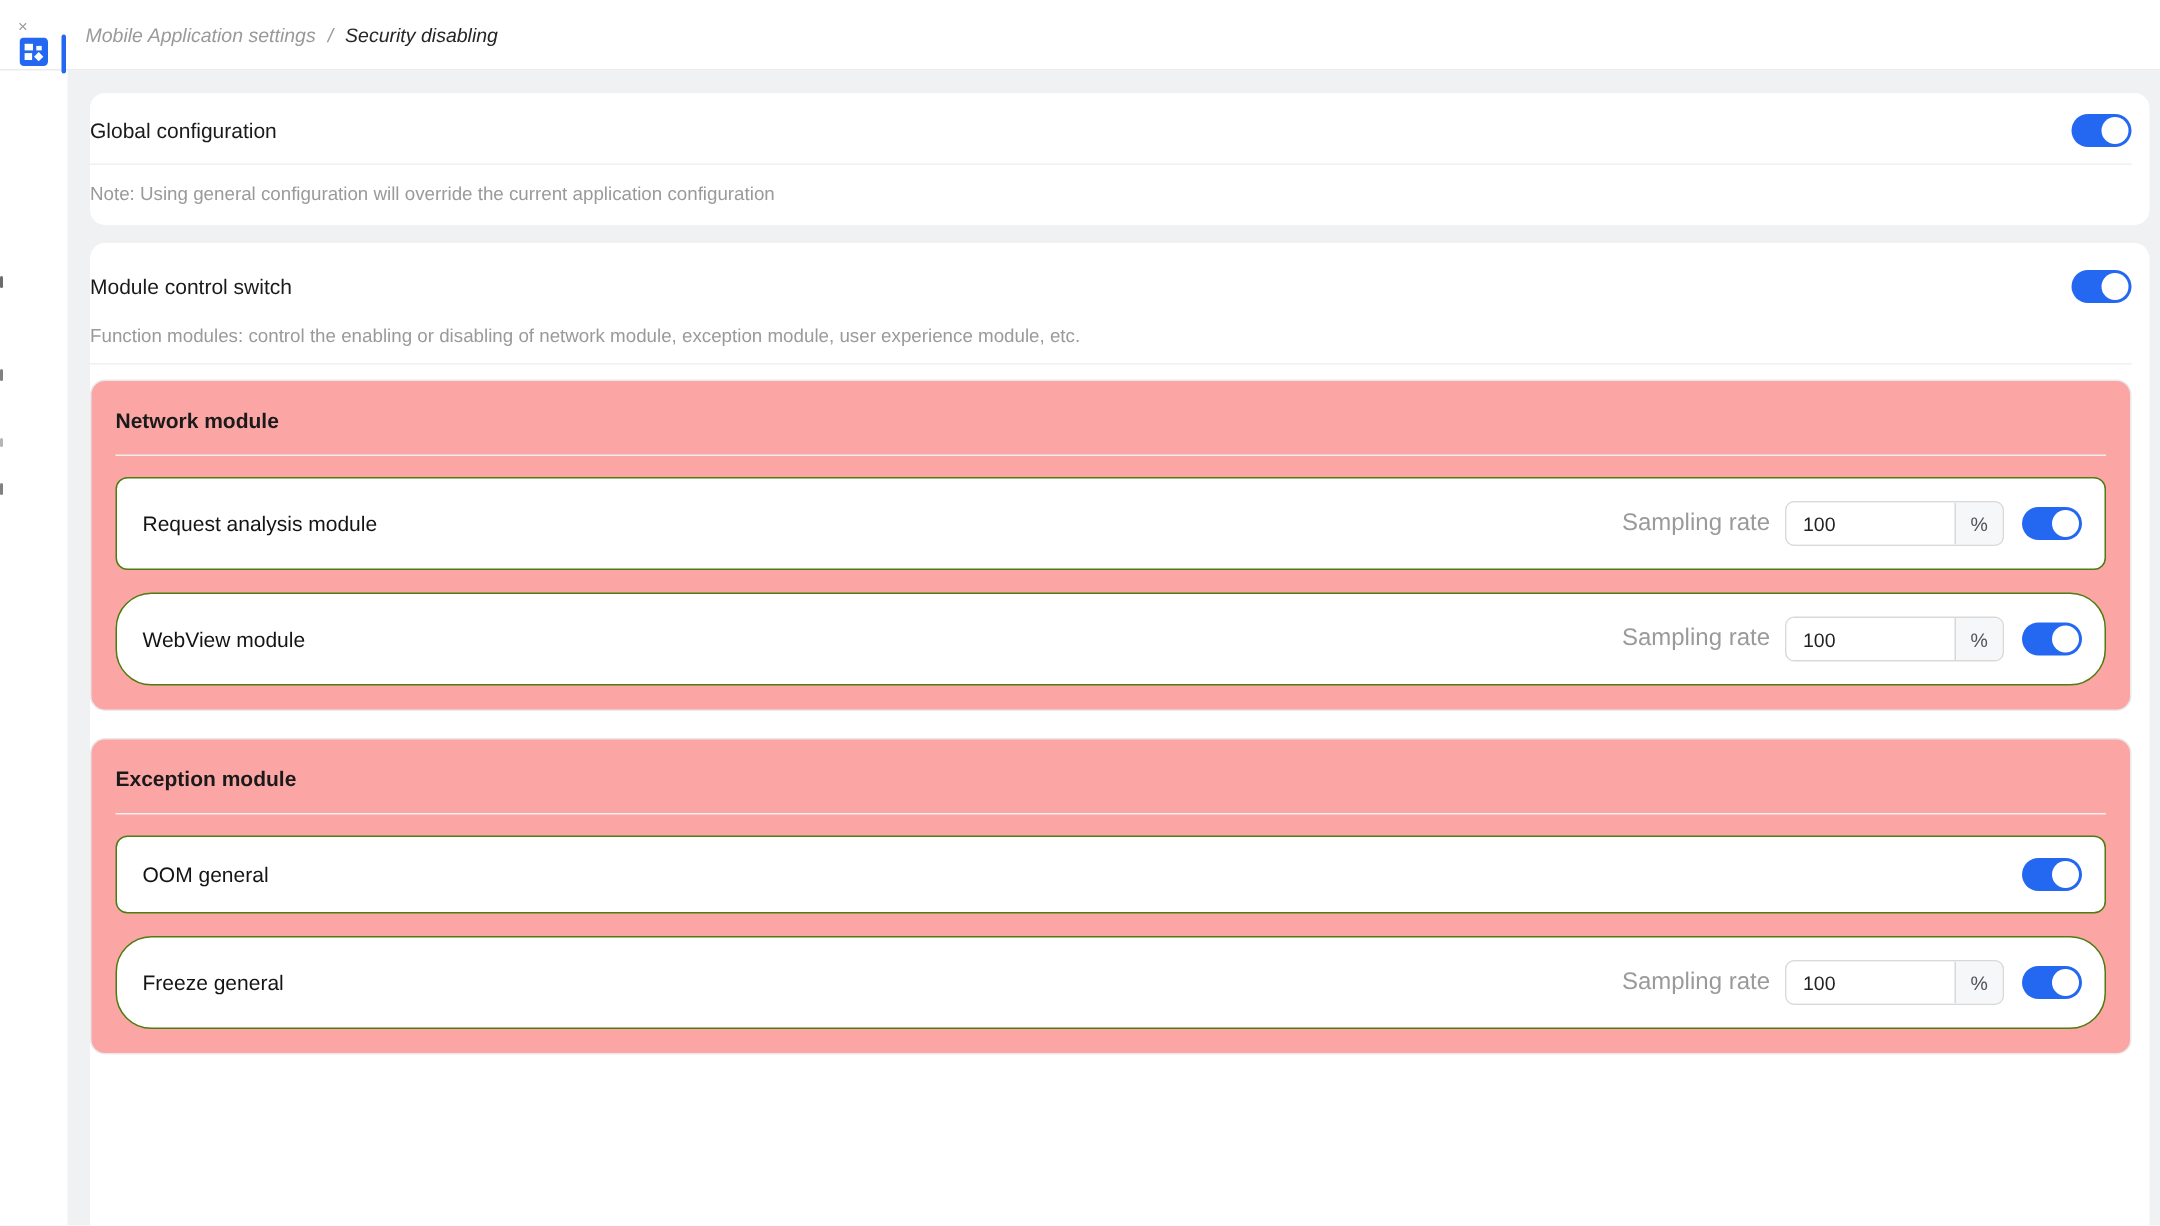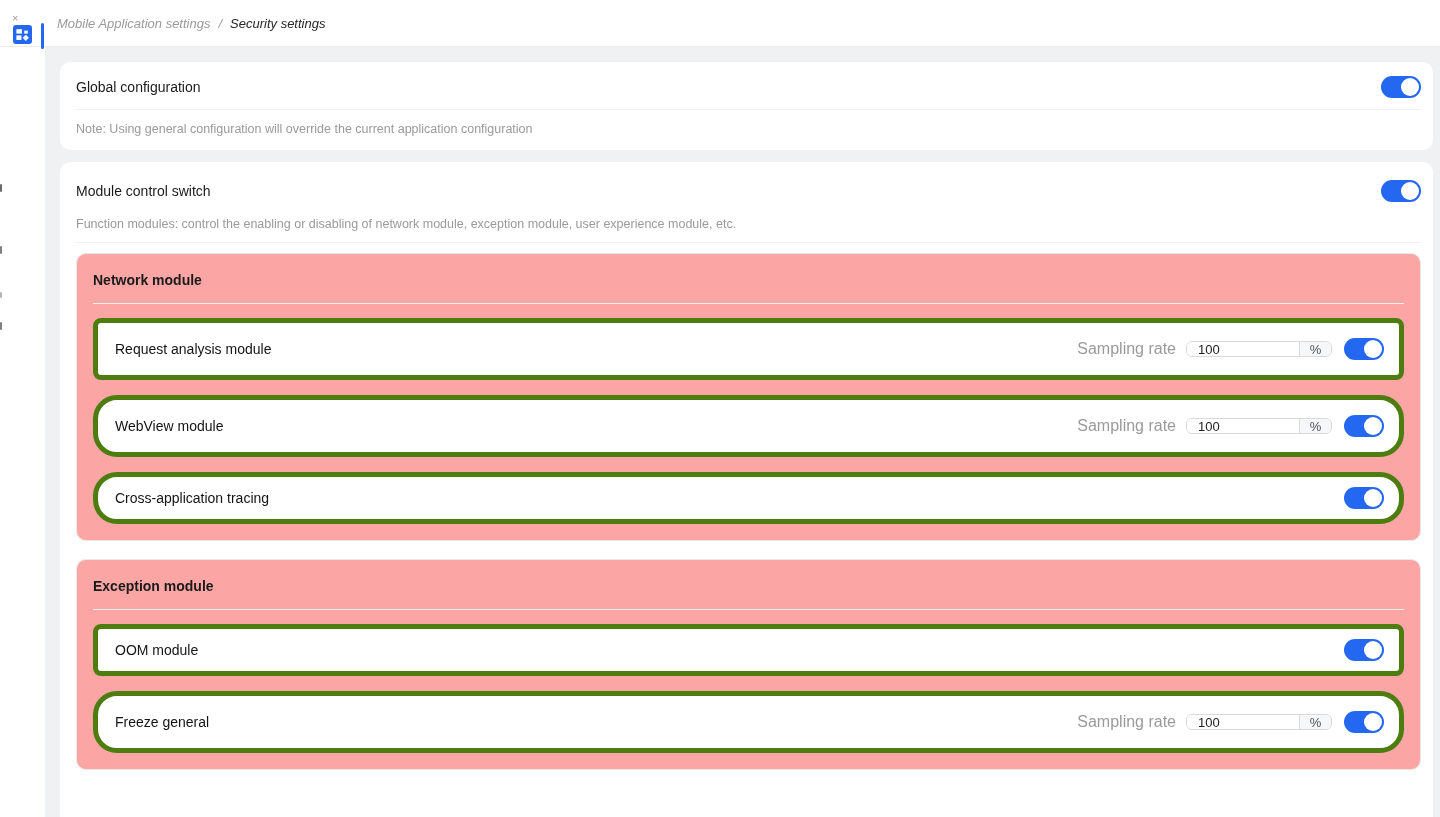--- a/index.html
+++ b/index.html
@@ -36,21 +36,21 @@
   .rail-artifact { position:absolute; left:0; width:2px; background:#6b6b6b; border-radius:1px; }
   .rail-artifact.a1{ top:137px; height:8px; }
   .rail-artifact.a2{ top:199px; height:8px; opacity:.85; }
   .rail-artifact.a3{ top:245px; height:6px; opacity:.5; }
   .rail-artifact.a4{ top:275px; height:8px; opacity:.85; }
 
   .main { flex:1; padding:15px 7px 0 15px; overflow:hidden; }
 
   
   .card {
-    background:#fff; border-radius:10px; padding:14px 12px 14px 16px;
+    background:#fff; border-radius:10px; padding:14px 12px 14px 0;
   }
   .card.global { margin-bottom:12px; }
   .card.modules { min-height:700px; padding-top:18px; }
 
   .card-head { display:flex; align-items:center; justify-content:space-between; }
   .card-title { font-size:14px; color:#1a1a1a; font-weight:400; }
   .divider { border-top:1px solid #f0f0f0; margin-top:11px; }
   .note { margin-top:12px; font-size:12.5px; color:#9a9a9a; }
 
   .modules .card-head { align-items:flex-start; }
@@ -61,30 +61,30 @@
   .group {
     border:1px solid #e9e9e9; border-radius:10px; background:#fca5a5;
     padding:16px 16px 16px 16px; margin-top:10px;
   }
   .group + .group { margin-top:18px; }
   .group-title { font-size:14px; color:#1a1a1a; line-height:20px; }
   .group .divider { margin-top:13px; }
   .rows { margin-top:14px; }
 
   .row {
-    border:5px solid #4d7c0f; border-radius:8px; background:#fff;
+    border:1px solid #4d7c0f; border-radius:8px; background:#fff;
     height:52px; display:flex; align-items:center; padding:0 15px 0 17px;
   }
   .row.with-input { height:62px; }
   .row + .row { margin-top:15px;border-radius:24px; }
   .row-label { flex:1; font-size:14px; color:#141414; }
 
   .sampling-label { font-size:16px; color:#9a9a9a; margin-right:10px; white-space:nowrap; }
   .input-group {
-    display:flex; align-items:stretch; height:16px;
+    display:flex; align-items:stretch; height:30px;
     border:1px solid #d9d9d9; border-radius:6px; overflow:hidden; background:#fff;
   }
   .rate-input {
     width:112px; border:none; outline:none; padding:0 11px;
     font-size:13px; color:#222; font-family:inherit; background:#fff;
   }
   .unit-addon {
     width:32px; background:#f6f7f8; border-left:1px solid #d9d9d9;
     display:flex; align-items:center; justify-content:center;
     font-size:13px; color:#4e5259;
@@ -112,21 +112,21 @@
     <rect x="11.2" y="5.6" width="3.6" height="3" fill="#ffffff"></rect>
     <rect x="3.4" y="10.4" width="5" height="4.6" fill="#ffffff"></rect>
     <rect x="10.6" y="10.6" width="4.4" height="4.4" fill="#ffffff" transform="rotate(45 12.8 12.8)"></rect>
   </svg>
 </span>
 <span class="caret-bar"></span>
 
 <div class="topbar">
   <span class="crumb crumb-muted">Mobile Application settings</span>
   <span class="crumb crumb-sep">/</span>
-  <span class="crumb crumb-current">Security settings</span>
+  <span class="crumb crumb-current">Security disabling</span>
 </div>
 
 <div class="workspace">
   <div class="left-rail">
     <span class="rail-artifact a1"></span>
     <span class="rail-artifact a2"></span>
     <span class="rail-artifact a3"></span>
     <span class="rail-artifact a4"></span>
   </div>
 
@@ -168,34 +168,30 @@
           <div class="row with-input">
             <span class="row-label">WebView module</span>
             <span class="sampling-label">Sampling rate</span>
             <span class="input-group">
               <input class="rate-input" type="text" value="100" style="">
               <span class="unit-addon">%</span>
             </span>
             <span class="switch"></span>
           </div>
 
-          <div class="row">
-            <span class="row-label">Cross-application tracing</span>
-            <span class="switch"></span>
-          </div>
         </div>
       </div>
 
       <div class="group">
         <h3 class="group-title">Exception module</h3>
         <div class="divider"></div>
         <div class="rows">
 
           <div class="row">
-            <span class="row-label">OOM module</span>
+            <span class="row-label">OOM general</span>
             <span class="switch"></span>
           </div>
 
           <div class="row with-input">
             <span class="row-label">Freeze general</span>
             <span class="sampling-label">Sampling rate</span>
             <span class="input-group">
               <input class="rate-input" type="text" value="100" style="">
               <span class="unit-addon">%</span>
             </span>

